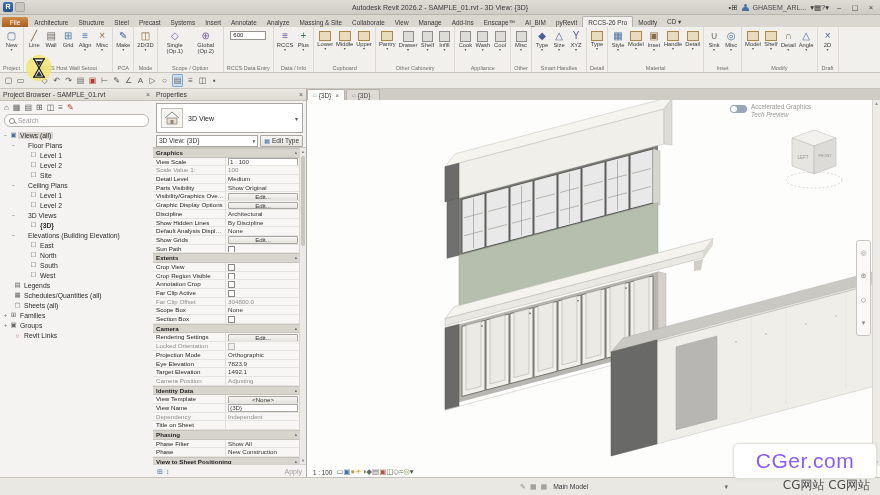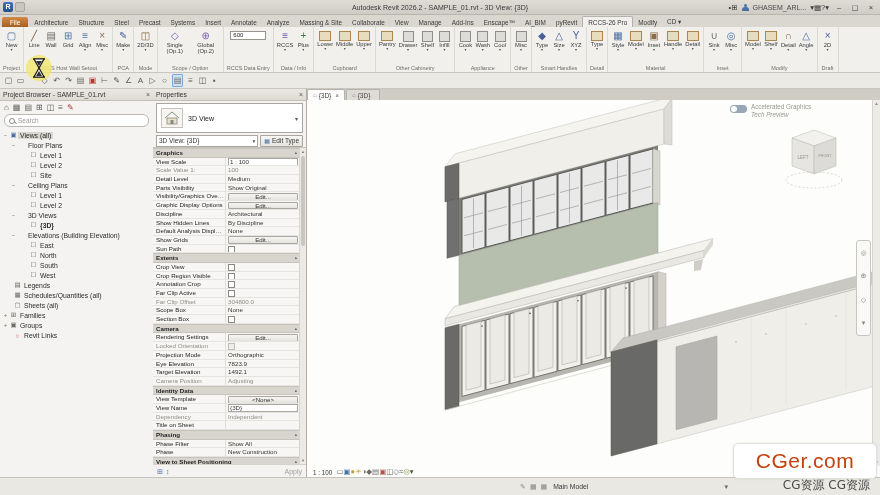--- a/index.html
+++ b/index.html
@@ -105,21 +105,21 @@
   #vscroll .sar{position:absolute;left:0;width:7px;text-align:center;font-size:4.5px;color:#888}
   #viewbar{position:absolute;bottom:0;left:0;right:0;height:12px;display:flex;align-items:center;gap:4px;padding-left:7px;font-size:6.3px;color:#3a3a3a;background:#fdfdfb}
   #viewbar .vic{font-size:7.5px;line-height:10px}
   
   #statusbar{position:absolute;bottom:0;left:0;right:0;height:17px;background:#eae8e3;border-top:1px solid #c6c3bd;display:flex;align-items:center;font-size:6.8px;color:#555;z-index:15}
   #sbleft{display:flex;gap:4px;margin-left:520px;color:#8a8884;font-size:7px}
   #mainmodel{margin-left:6px;color:#3a3a3a}
   #sbright{margin-left:auto;margin-right:152px;display:flex;gap:4px;color:#6a6965;font-size:7px}
   
   #watermark{position:absolute;right:3px;bottom:16px;width:142px;height:34px;background:#fff;border:1px solid #e2e0db;border-radius:5px;display:flex;align-items:center;justify-content:center;z-index:50;box-shadow:0 0 3px rgba(0,0,0,.08)}
-  #watermark .wm1{font-size:21px;color:#c2410c;letter-spacing:0.5px}
+  #watermark .wm1{font-size:21px;color:#8b5cf6;letter-spacing:0.5px}
   #wmline2{position:absolute;right:10px;bottom:1px;font-size:12px;color:#4a4a4a;z-index:50;font-family:"DejaVu Sans","Liberation Sans",sans-serif}
 </style>
 </head>
 <body>
 
 <div id="app">
 
   <div id="titlebar">
     <div class="appic">R</div>
     <div class="appic2"></div>
@@ -998,15 +998,15 @@
     <span id="mainmodel">Main Model</span>
     <span id="sbright">
 
     <span>▾</span>
       </span>
   </div>
 
   <div id="watermark">
     <span class="wm1">CGer.com</span>
   </div>
-  <div id="wmline2">CG资源 CG资源</div>
+  <div id="wmline2">CG网站 CG网站</div>
 
 </div>
 
 </body></html>

